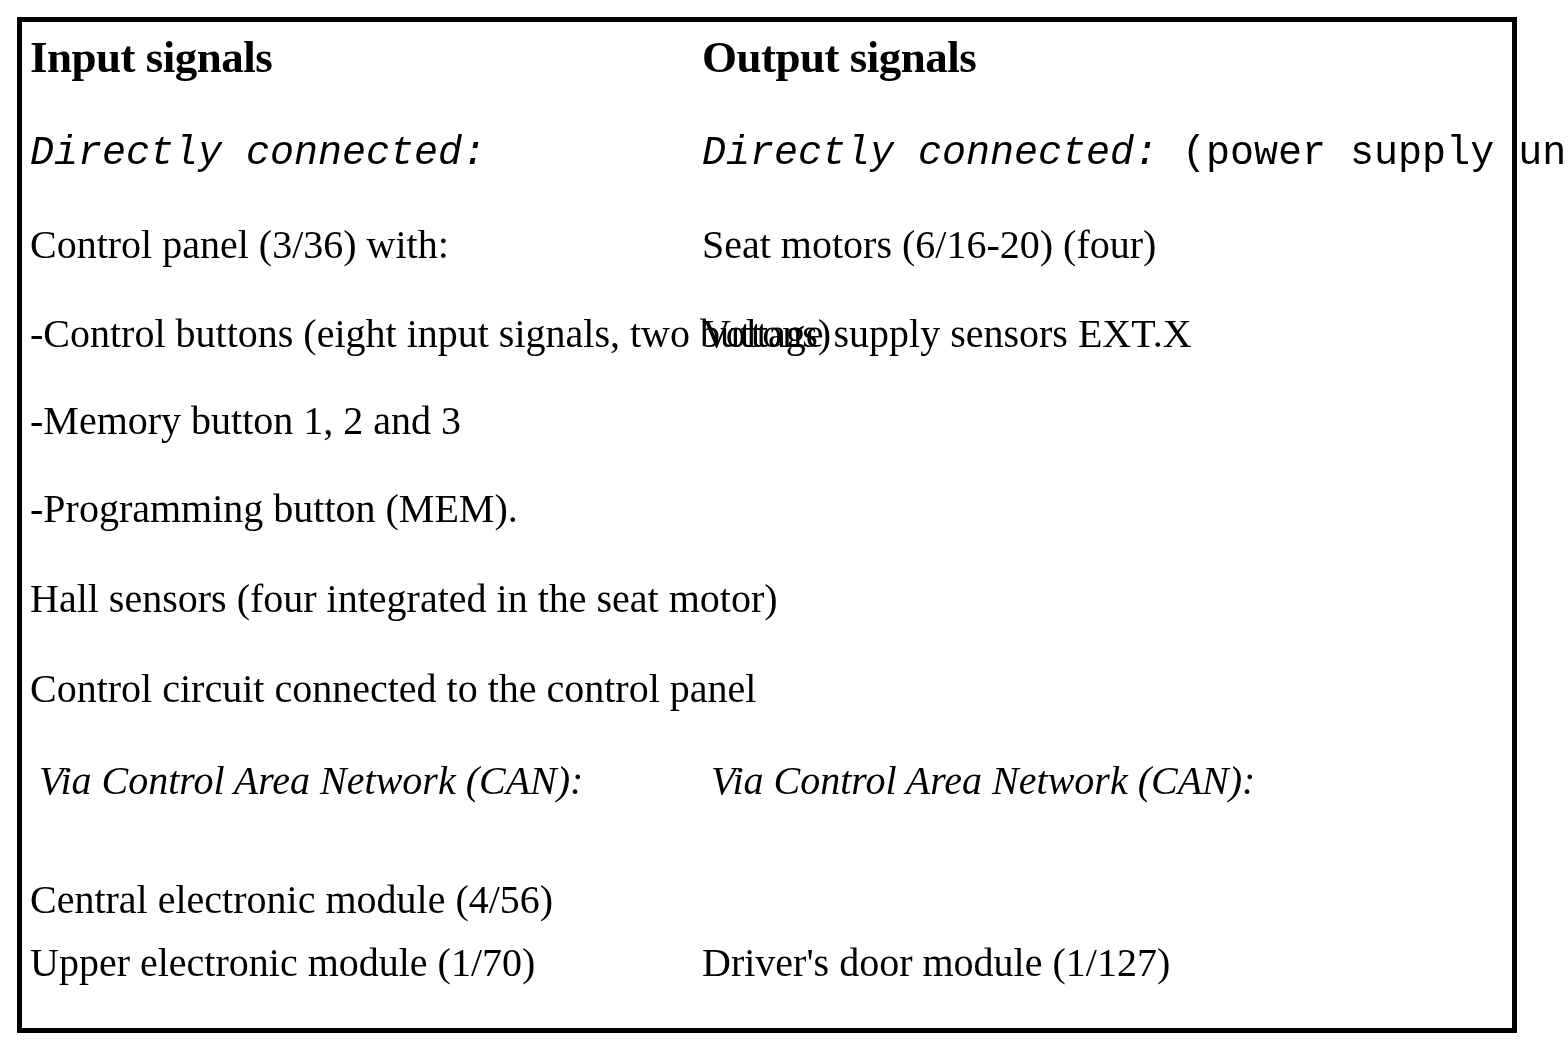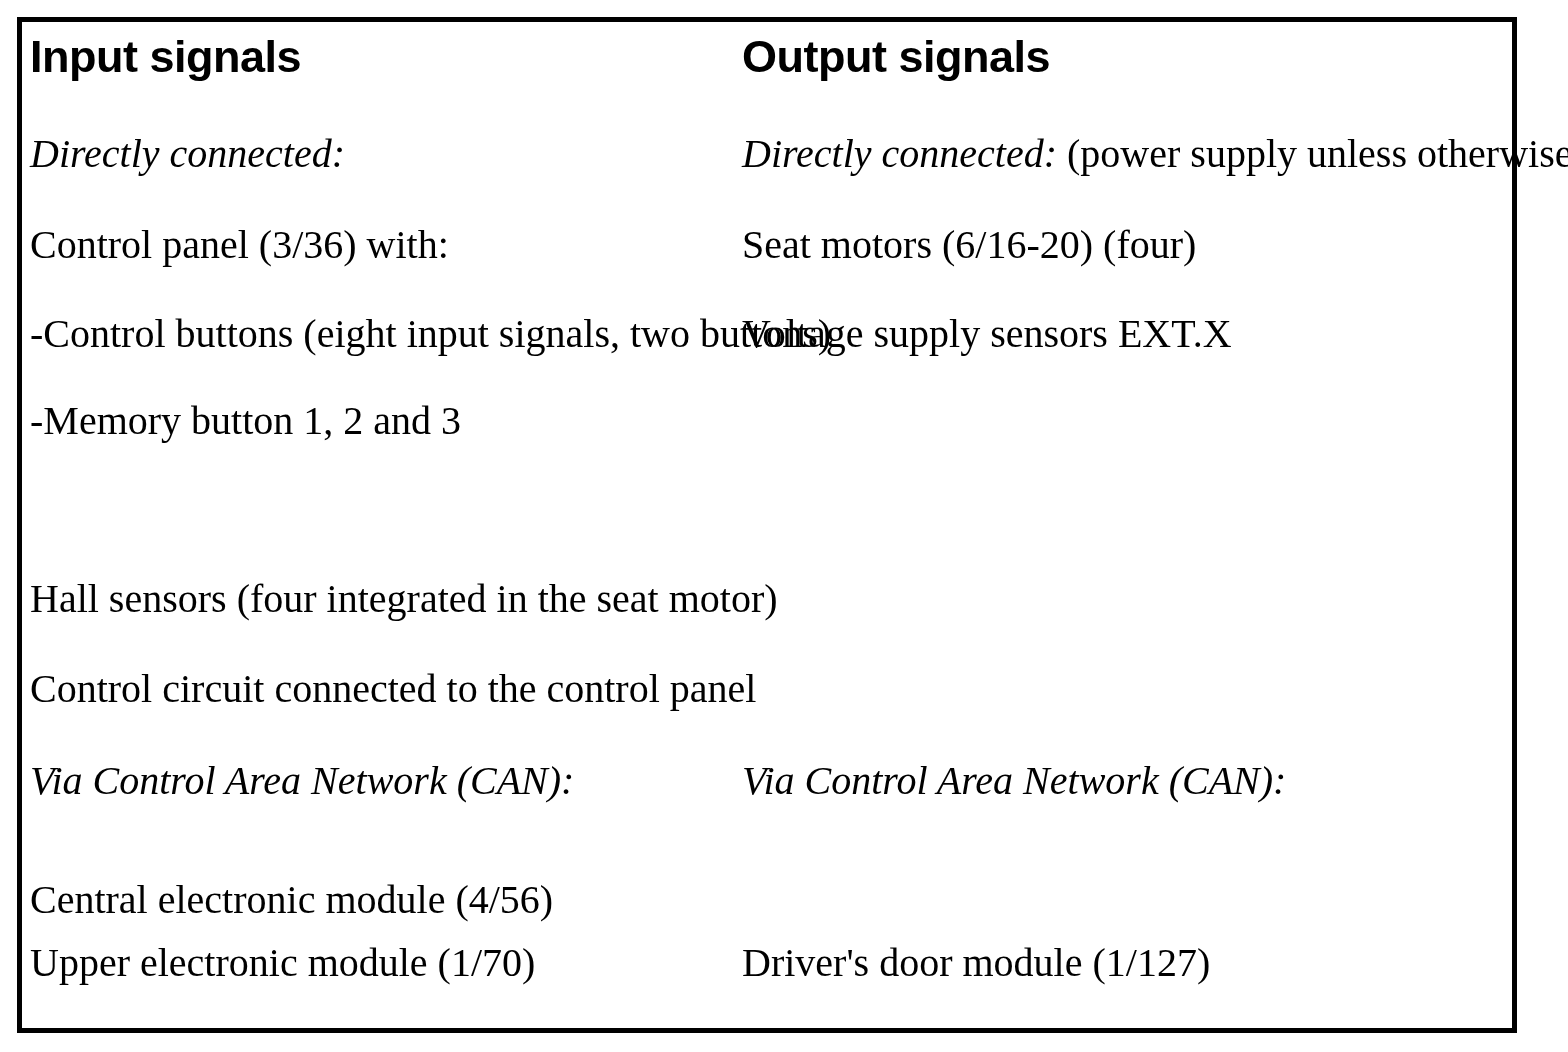--- a/index.html
+++ b/index.html
@@ -28,82 +28,83 @@
     background: #ffffff;
   }
 
   
   .column {
     position: absolute;
     top: 0;
     bottom: 0;
   }
   #input-column  { left: 8px;  width: 692px; }
-  #output-column { left: 720px; width: 800px; }
+  #output-column { left: 680px; width: 800px; }
 
   
   .row {
     position: absolute;
     left: 0;
     right: 0;
     height: 58px;
     line-height: 58px;
     white-space: nowrap;
   }
 
   .heading {
-    font-family: Liberation Sans, sans-serif;
+    font-family: Liberation Serif, serif;
     font-weight: bold;
     font-size: 45px;
     letter-spacing: -0.5px;
   }
 
   .body-text {
     font-size: 40px;
   }
 
   .body-text .italic-lead {
     font-style: italic;
   }
 
   .italic-row {
     font-size: 40px;
     font-style: italic;
   }
 
   
   .r0 { top: 6px;   }   
-  .r1 { top: 103px; }   
+  .r1 { top: 103px; font-family: Liberation Mono, monospace; }   
   .r2 { top: 194px; }   
   .r3 { top: 283px; }   
   .r4 { top: 370px; }   
   .r5 { top: 458px; }   
   .r6 { top: 548px; }   
   .r7 { top: 638px; }   
-  .r8 { top: 730px; }   
+  .r8 { top: 730px; margin-left: 9px; }   
   .r9 { top: 821px; margin-top: 28px; }   
   .r10{ top: 912px; }   
 </style>
 </head>
 <body>
 
 <div id="signal-table-frame">
 
   <div class="column" id="input-column">
 
     <div class="row r0 heading">Input signals</div>
 
     <div class="row r1 italic-row">Directly connected:</div>
 
     <div class="row r2 body-text">Control panel (3/36) with:</div>
 
     <div class="row r3 body-text">-Control buttons (eight input signals, two buttons)</div>
 
     <div class="row r4 body-text">-Memory button 1, 2 and 3</div>
 
+    <div class="row r5 body-text">-Programming button (MEM).</div>
 
     <div class="row r6 body-text">Hall sensors (four integrated in the seat motor)</div>
 
     <div class="row r7 body-text">Control circuit connected to the control panel</div>
 
     <div class="row r8 italic-row">Via Control Area Network (CAN):</div>
 
     <div class="row r9 body-text">Central electronic module (4/56)</div>
 
     <div class="row r10 body-text">Upper electronic module (1/70)</div>

